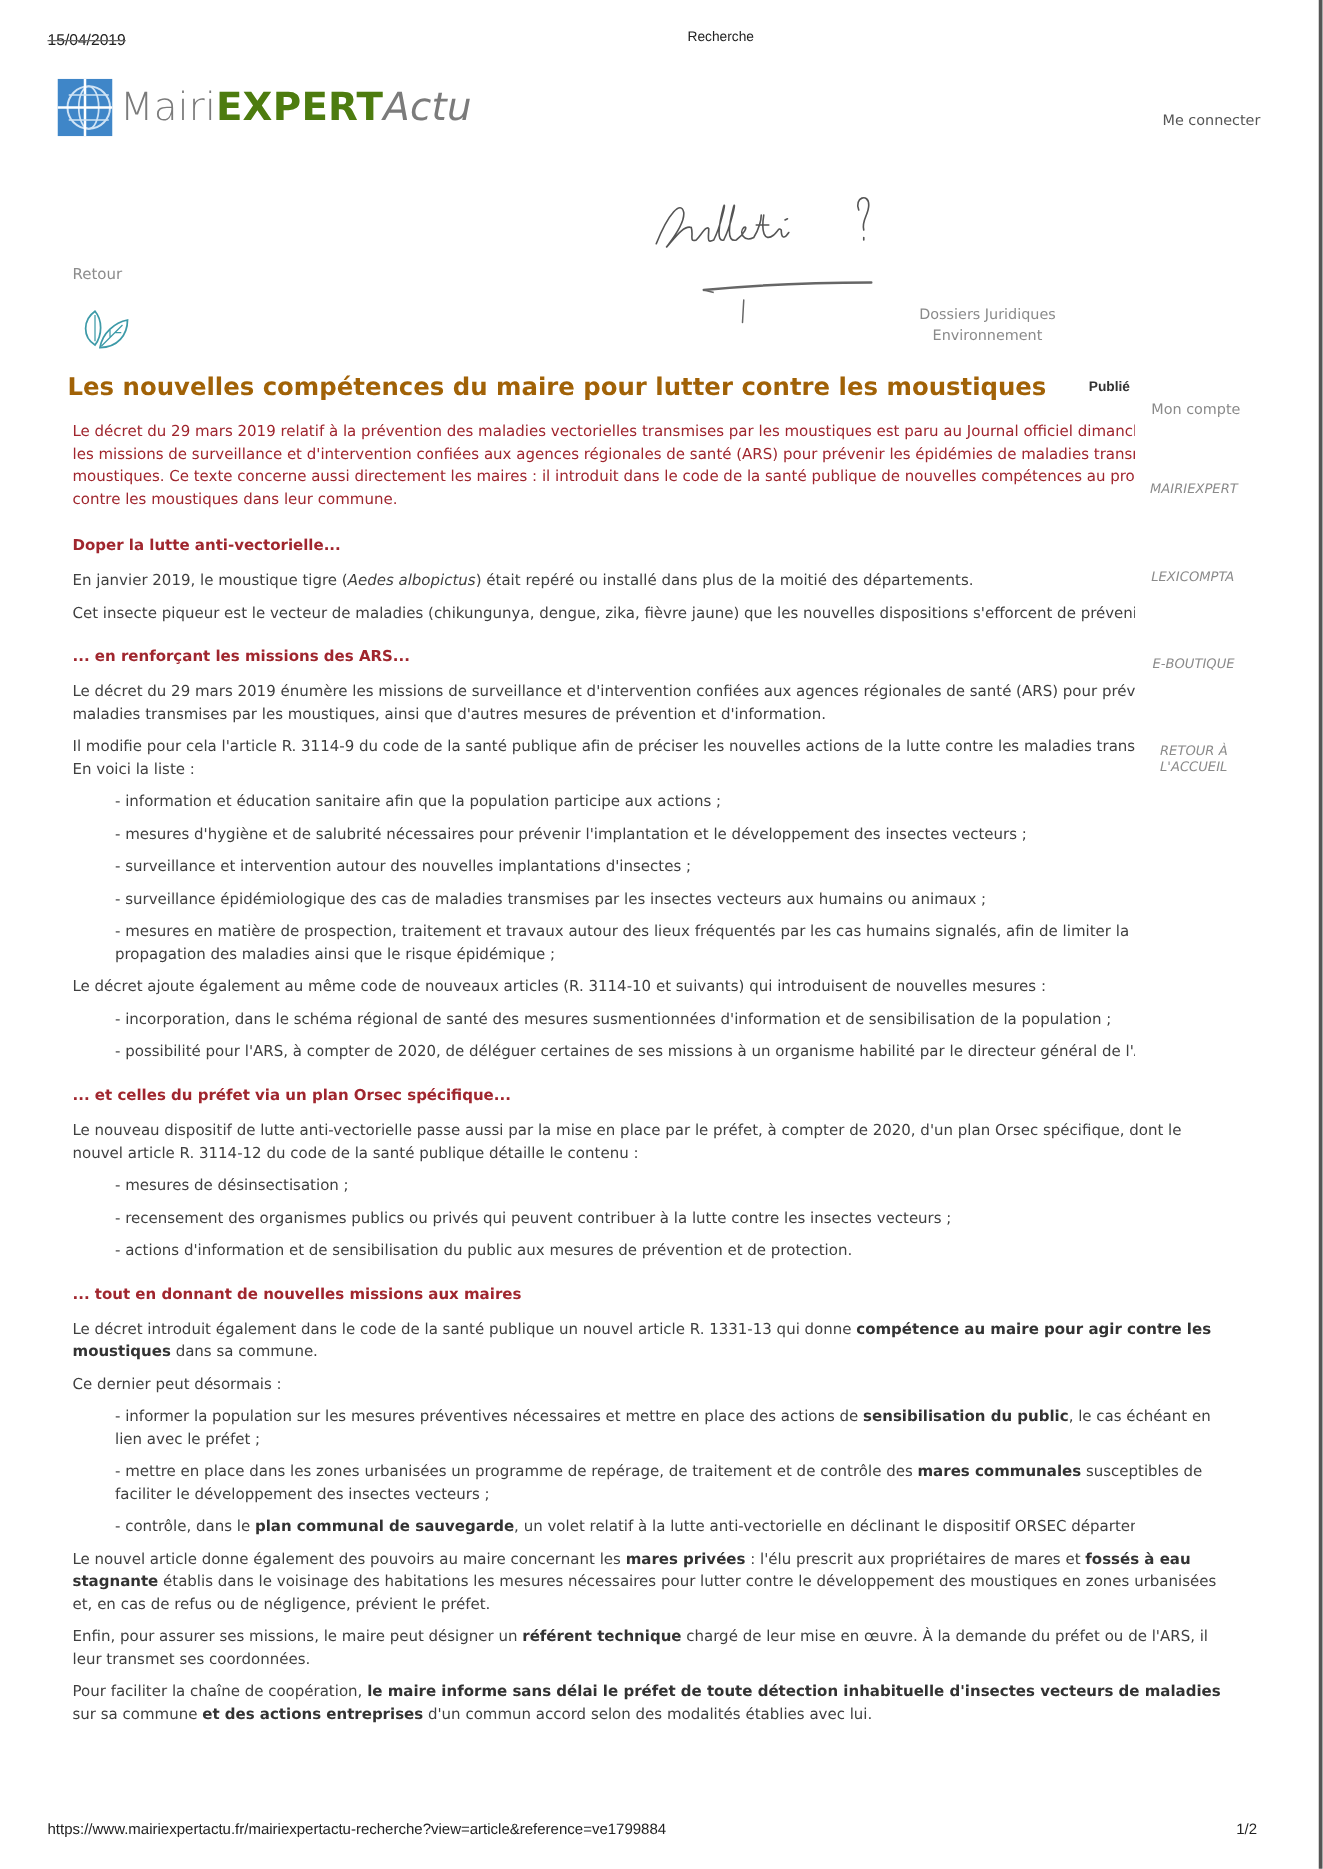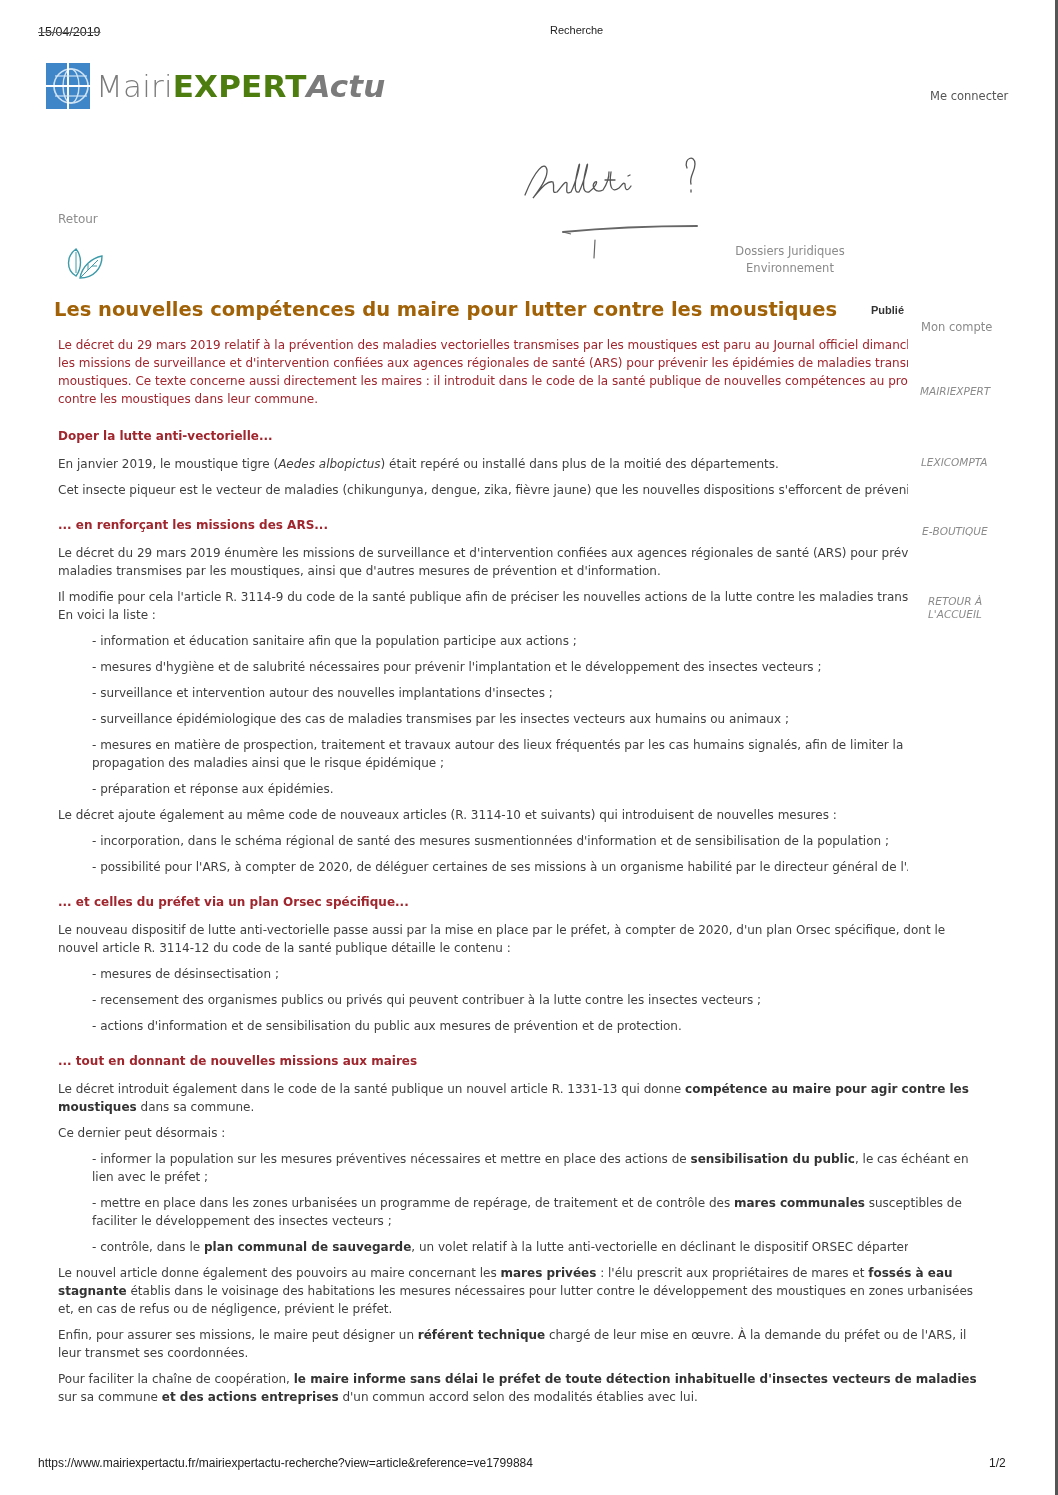--- a/index.html
+++ b/index.html
@@ -21,21 +21,21 @@
       position: absolute; left: 550px; top: 24px; font-size: 11px;
       font-family: "Liberation Sans", sans-serif; color: #222;
     }
     
     .logo { position: absolute; left: 46px; top: 63px; display: flex; align-items: center; }
     .logo-mark { width: 44px; height: 46px; display: block; }
     .logo-text { margin-left: 6px; font-size: 31px; line-height: 1; white-space: nowrap;
       font-family: "DejaVu Sans", sans-serif; letter-spacing: 0.2px; }
     .logo-mairi { color: #7b7b7b; font-weight: 300; }
     .logo-expert { color: #4d7c0f; font-weight: bold; }
-    .logo-actu { color: #7b7b7b; font-style: italic; font-weight: 700; }
+    .logo-actu { color: #7b7b7b; font-style: italic; font-weight: 400; }
 
     .login-link { position: absolute; left: 930px; top: 89px; font-size: 11.5px; color: #555; text-decoration: none; }
 
     
     .handwriting { position: absolute; left: 515px; top: 150px; width: 230px; height: 120px; }
 
     .back-link { position: absolute; left: 58px; top: 212px; font-size: 12px; color: #8c8c8c; text-decoration: none; }
     .leaf-icon { position: absolute; left: 64px; top: 246px; width: 40px; height: 36px; }
 
     .category { position: absolute; left: 720px; top: 243px; width: 140px; text-align: center;
@@ -139,21 +139,20 @@
   <p style="margin-top:10px;">Le décret du 29 mars 2019 énumère les missions de surveillance et d'intervention confiées aux agences régionales de santé (ARS) pour prévenir les é</p>
   <p>maladies transmises par les moustiques, ainsi que d'autres mesures de prévention et d'information.</p>
   <p style="margin-top:8px;">Il modifie pour cela l'article R. 3114-9 du code de la santé publique afin de préciser les nouvelles actions de la lutte contre les maladies transmises par</p>
   <p>En voici la liste :</p>
 
   <p class="bullet" style="margin-top:8px;">- information et éducation sanitaire afin que la population participe aux actions ;</p>
   <p class="bullet" style="margin-top:8px;">- mesures d'hygiène et de salubrité nécessaires pour prévenir l'implantation et le développement des insectes vecteurs ;</p>
   <p class="bullet" style="margin-top:8px;">- surveillance et intervention autour des nouvelles implantations d'insectes ;</p>
   <p class="bullet" style="margin-top:8px;">- surveillance épidémiologique des cas de maladies transmises par les insectes vecteurs aux humains ou animaux ;</p>
   <p class="bullet wrap" style="margin-top:8px; width:860px;">- mesures en matière de prospection, traitement et travaux autour des lieux fréquentés par les cas humains signalés, afin de limiter la propagation des maladies ainsi que le risque épidémique ;</p>
-  <p class="bullet" style="margin-top:8px;">- préparation et réponse aux épidémies.</p>
   <p style="margin-top:8px;">Le décret ajoute également au même code de nouveaux articles (R. 3114-10 et suivants) qui introduisent de nouvelles mesures :</p>
   <p class="bullet" style="margin-top:8px;">- incorporation, dans le schéma régional de santé des mesures susmentionnées d'information et de sensibilisation de la population ;</p>
   <p class="bullet" style="margin-top:8px;">- possibilité pour l'ARS, à compter de 2020, de déléguer certaines de ses missions à un organisme habilité par le directeur général de l'ARS.</p>
 
   <p class="section-h" style="margin-top:17px;">... et celles du préfet via un plan Orsec spécifique...</p>
   <p class="wrap" style="margin-top:10px; width:930px;">Le nouveau dispositif de lutte anti-vectorielle passe aussi par la mise en place par le préfet, à compter de 2020, d'un plan Orsec spécifique, dont le nouvel article R. 3114-12 du code de la santé publique détaille le contenu :</p>
   <p class="bullet" style="margin-top:8px;">- mesures de désinsectisation ;</p>
   <p class="bullet" style="margin-top:8px;">- recensement des organismes publics ou privés qui peuvent contribuer à la lutte contre les insectes vecteurs ;</p>
   <p class="bullet" style="margin-top:8px;">- actions d'information et de sensibilisation du public aux mesures de prévention et de protection.</p>
 

